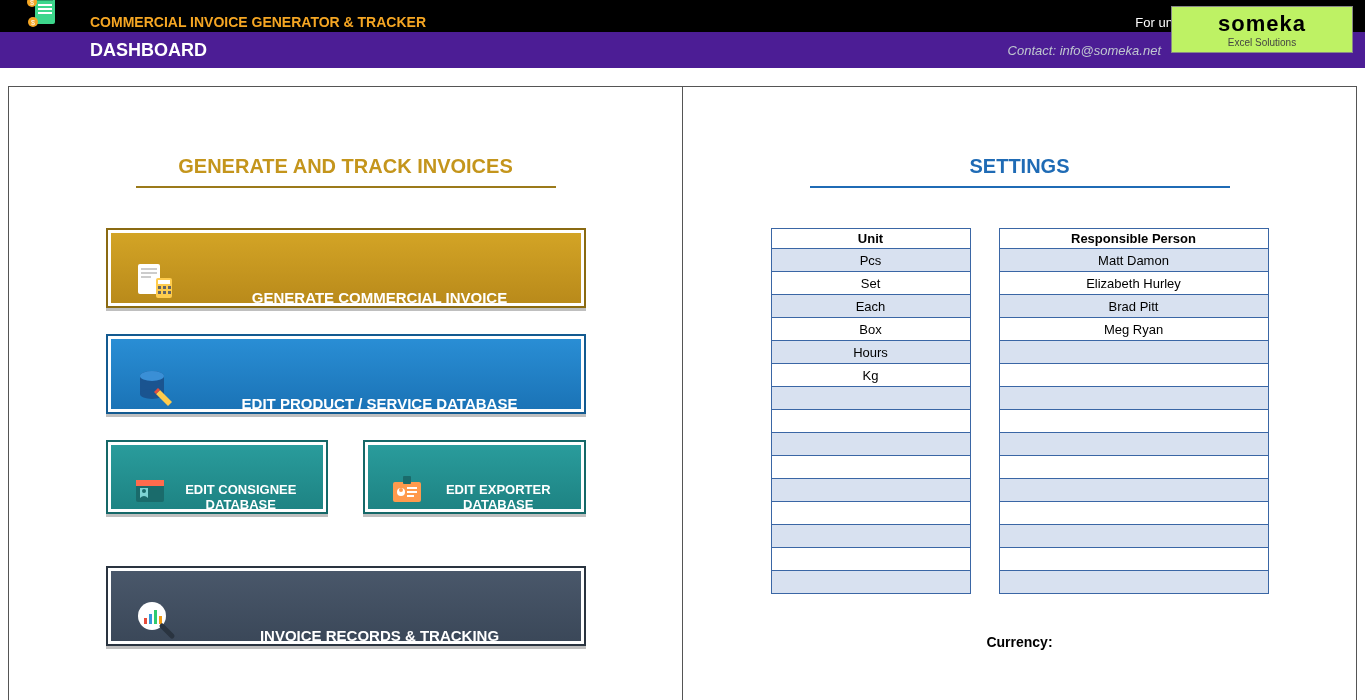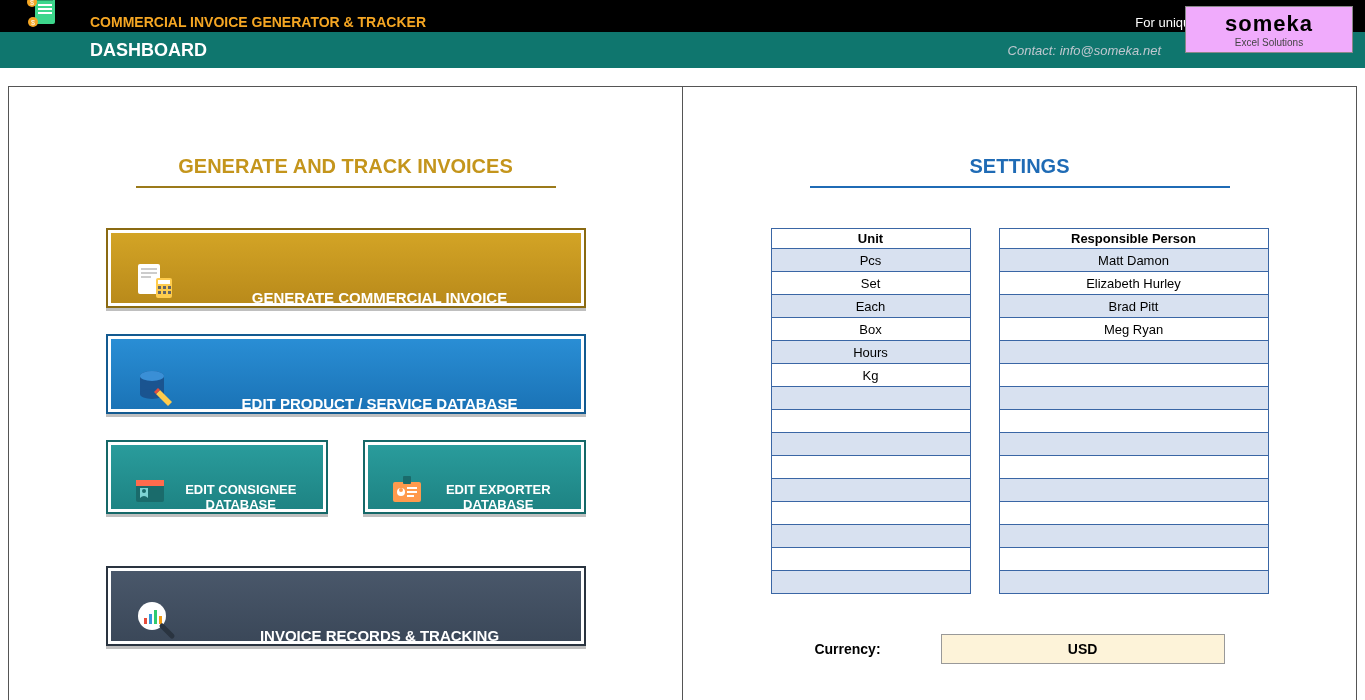--- a/index.html
+++ b/index.html
@@ -1,25 +1,25 @@
 <!DOCTYPE html>
 <html><head>
 <meta charset="utf-8">
 <style>
 body{margin:0;font-family:Arial,sans-serif;background:#fff;width:1365px}
 .hdr{background:#000;display:flex;align-items:flex-end;padding:2px 0;height:28px}
 .hdr-icon{width:90px;display:flex;justify-content:center}
 .hdr-title{color:#f5a623;font-weight:bold;font-size:14px;flex:1}
 .hdr-link{color:#fff;font-size:13px;margin-right:10px}
 .hdr-arrow{color:#fff;font-size:16px;margin-right:10px}
-.sub{background:#0f766e;display:flex;align-items:center;height:36px}
+.sub{background:#4c1d95;display:flex;align-items:center;height:36px}
 .sub-spacer{width:90px}
 .sub-title{color:#fff;font-weight:bold;font-size:18px;flex:1}
 .sub-contact{color:#c0c8d0;font-style:italic;font-size:13px;margin-right:14px}
-.logo{position:absolute;right:12px;top:6px;background:#f0abfc;border:1px solid #888;padding:4px 3px;text-align:center;width:160px}
+.logo{position:absolute;right:12px;top:6px;background:#bef264;border:1px solid #888;padding:4px 10px;text-align:center;width:160px}
 .logo-main{font-weight:bold;font-size:22px;letter-spacing:1px}
 .logo-sub{font-size:10px;color:#444}
 .main{display:flex;padding:18px 8px}
 .panel{flex:1;border:1px solid #555;min-height:600px;padding:38px 50px;box-sizing:border-box}
 .panel+.panel{margin-left:-1px}
 .section-title{font-size:20px;font-weight:bold;text-align:center;margin:30px 0 8px}
 .t-gold{color:#c4951c}
 .t-blue{color:#1f6bb5}
 .rule{height:2px;margin:0 auto 40px;width:420px}
 .r-gold{background:#9b7a1a}
@@ -274,16 +274,15 @@
             </tr>
             <tr>
               <td></td>
             </tr>
           </tbody>
       </table>
     </div>
 
     <div class="currency">
       <div class="cur-label">Currency:</div>
-      <div class="cur-val">USD</div>
     </div>
   </div>
 </div>
 
 </body></html>

